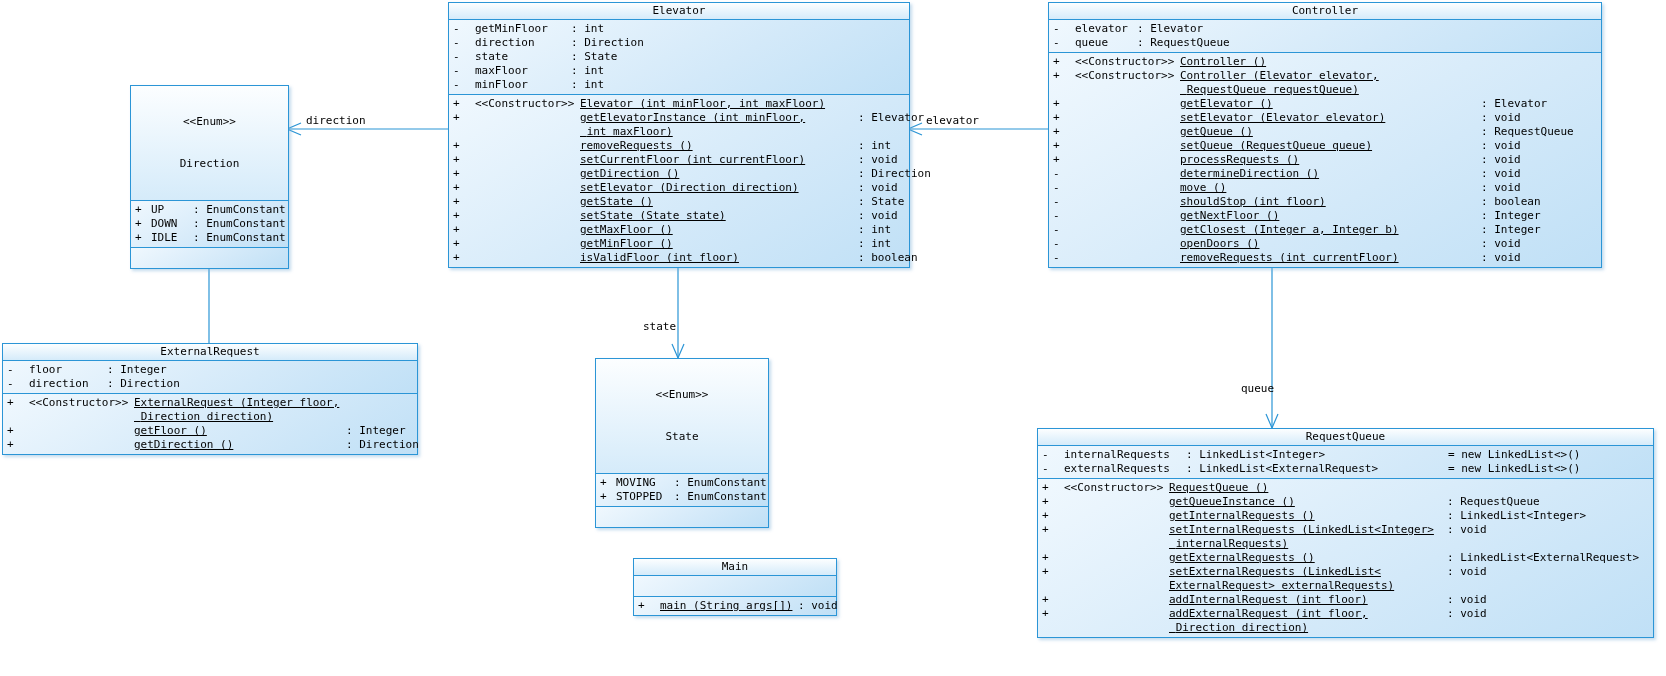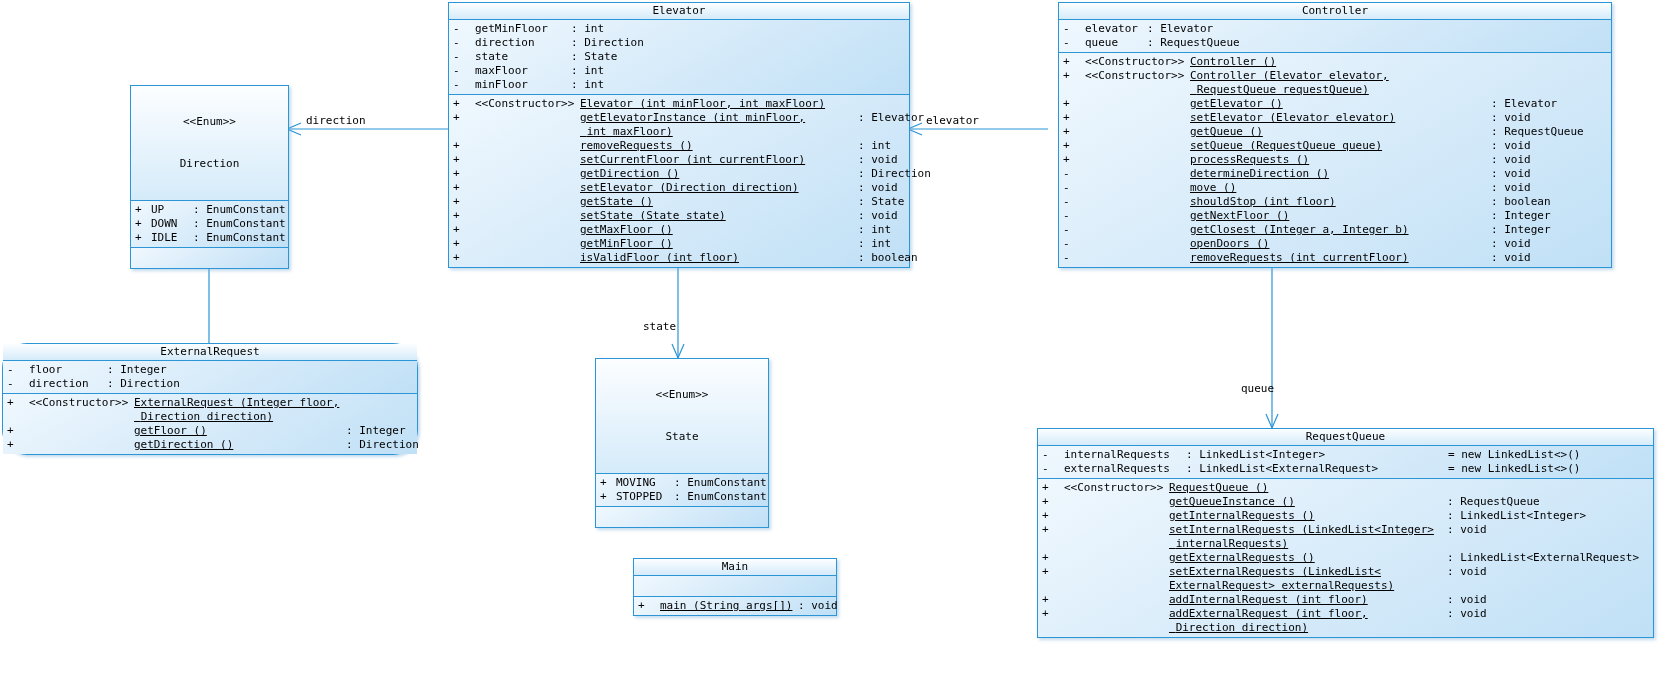--- a/index.html
+++ b/index.html
@@ -14,23 +14,23 @@
            border-bottom:1px solid #2b95d6; height:16px; line-height:16px; white-space:pre; }
   .title.enum { height:auto; line-height:14px; padding:1px 0; }
   .sec { background:linear-gradient(150deg,#f0f8fe 0%,#d3e9f9 60%,#c0e0f6 100%); padding:2px 4px; }
   .sec + .sec { border-top:1px solid #2b95d6; }
   .sec.empty { height:16px; padding:2px 4px; }
   .row { display:grid; }
   .row span { white-space:pre; }
   .row .sig { white-space:pre-wrap; word-break:break-all;text-decoration:underline; }
 
   .c-elevator        { left:448px;  top:2px;   width:460px; }
-  .c-controller      { left:1048px; top:2px;   width:552px;margin-left:10px; }
+  .c-controller      { left:1048px; top:2px;   width:552px; }
   .c-direction       { left:130px;  top:85px;  width:157px; }
-  .c-externalrequest { left:2px;    top:343px; width:414px;border-radius:25px; }
+  .c-externalrequest { left:2px;    top:343px; width:414px; }
   .c-state           { left:595px;  top:358px; width:172px; }
   .c-requestqueue    { left:1037px; top:428px; width:615px; }
   .c-main            { left:633px;  top:558px; width:202px; }
 
   .c-elevator        .a-row { grid-template-columns:22px 96px 1fr; }
   .c-controller      .a-row { grid-template-columns:22px 62px 1fr; }
   .c-externalrequest .a-row { grid-template-columns:22px 78px 1fr; }
   .c-requestqueue    .a-row { grid-template-columns:22px 122px 262px 1fr; }
   .c-direction       .a-row { grid-template-columns:16px 42px 1fr; }
   .c-state           .a-row { grid-template-columns:16px 58px 1fr; }

